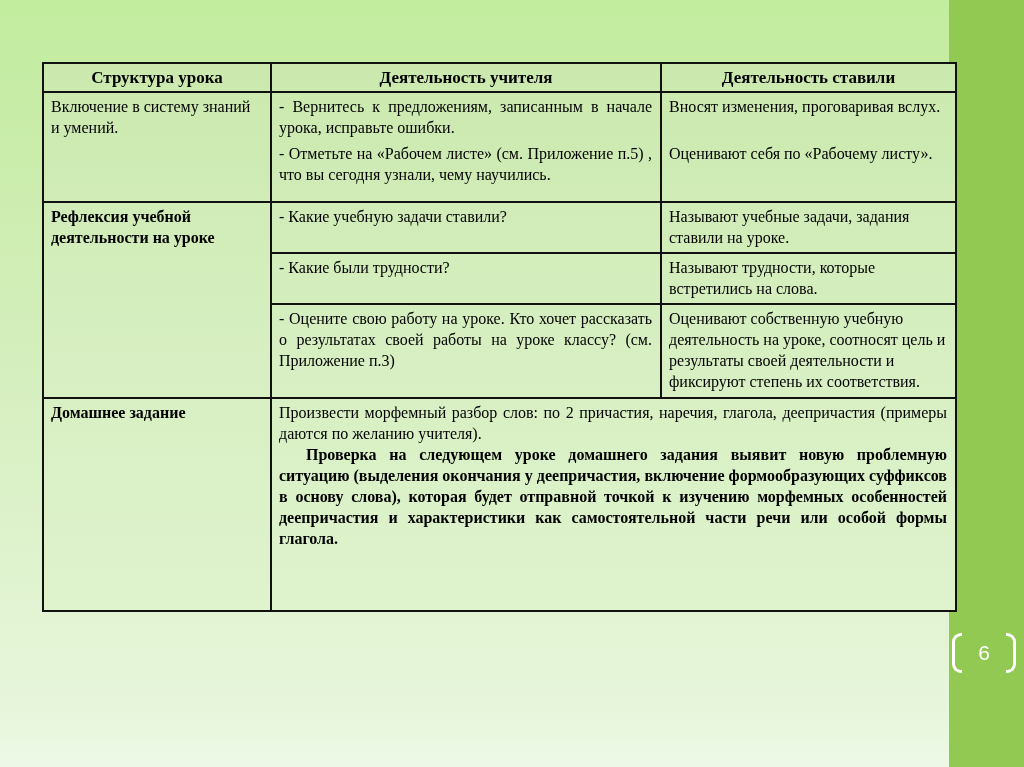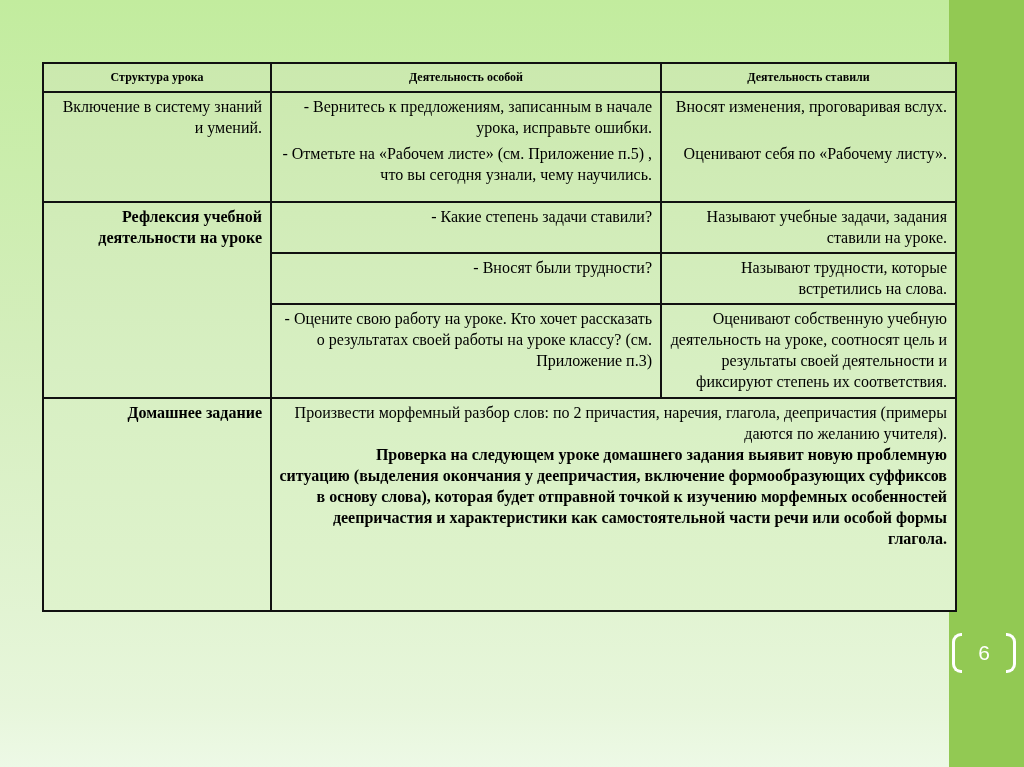--- a/index.html
+++ b/index.html
@@ -38,30 +38,30 @@
     line-height: 21px;
   }
   table.lesson-table th,
   table.lesson-table td {
     border: 2px solid #111;
     vertical-align: top;
     padding: 3px 8px 3px 7px;
     overflow: hidden;
   }
   table.lesson-table th {
-    font-size: 12px;
+    font-size: 17px;
     font-weight: bold;
     text-align: center;
     vertical-align: middle;
     padding: 2px 4px;
     margin-left: 25px;
   }
   td.stage { font-weight: bold; }
   td.stage-plain { font-weight: normal; }
-  td p { margin: 0; text-align: right; }
+  td p { margin: 0; }
   .just { text-align: justify; }
   .gap-sm { margin-top: 5px !important; }
   .gap-lg { margin-top: 26px !important; }
   .indent { text-indent: 27px; font-weight: bold; }
   
   .page-badge {
     position: absolute;
     left: 952px; top: 630px;
     width: 64px; height: 46px;
     display: flex;
@@ -91,21 +91,21 @@
 
   <table class="lesson-table">
     <colgroup>
       <col style="width:228px">
       <col style="width:390px">
       <col style="width:295px">
     </colgroup>
     <tbody>
         <tr style="height:28px">
       <th>Структура урока</th>
-      <th>Деятельность особой</th>
+      <th>Деятельность учителя</th>
       <th>Деятельность ставили</th>
     </tr>
 
     <tr style="height:108px">
       <td class="stage-plain">
         <p>Включение в систему знаний и умений.</p>
       </td>
       <td class="just">
         <p>- Вернитесь к предложениям, записанным в начале урока, исправьте ошибки.</p>
         <p class="gap-sm">- Отметьте на «Рабочем листе» (см. Приложение п.5) , что вы сегодня узнали, чему научились.</p>
@@ -114,29 +114,29 @@
         <p>Вносят изменения, проговаривая вслух.</p>
         <p class="gap-lg">Оценивают себя по «Рабочему листу».</p>
       </td>
     </tr>
 
     <tr style="height:42px">
       <td class="stage" rowspan="3">
         <p>Рефлексия учебной деятельности на уроке</p>
       </td>
       <td>
-        <p>- Какие степень задачи ставили?</p>
+        <p>- Какие учебную задачи ставили?</p>
       </td>
       <td>
         <p>Называют учебные задачи, задания ставили на уроке.</p>
       </td>
     </tr>
     <tr style="height:42px">
       <td>
-        <p>- Вносят были трудности?</p>
+        <p>- Какие были трудности?</p>
       </td>
       <td>
         <p>Называют трудности, которые встретились на слова.</p>
       </td>
     </tr>
     <tr style="height:72px">
       <td class="just">
         <p>- Оцените свою работу на уроке. Кто хочет рассказать о результатах своей работы на уроке классу? (см. Приложение п.3)</p>
       </td>
       <td>

